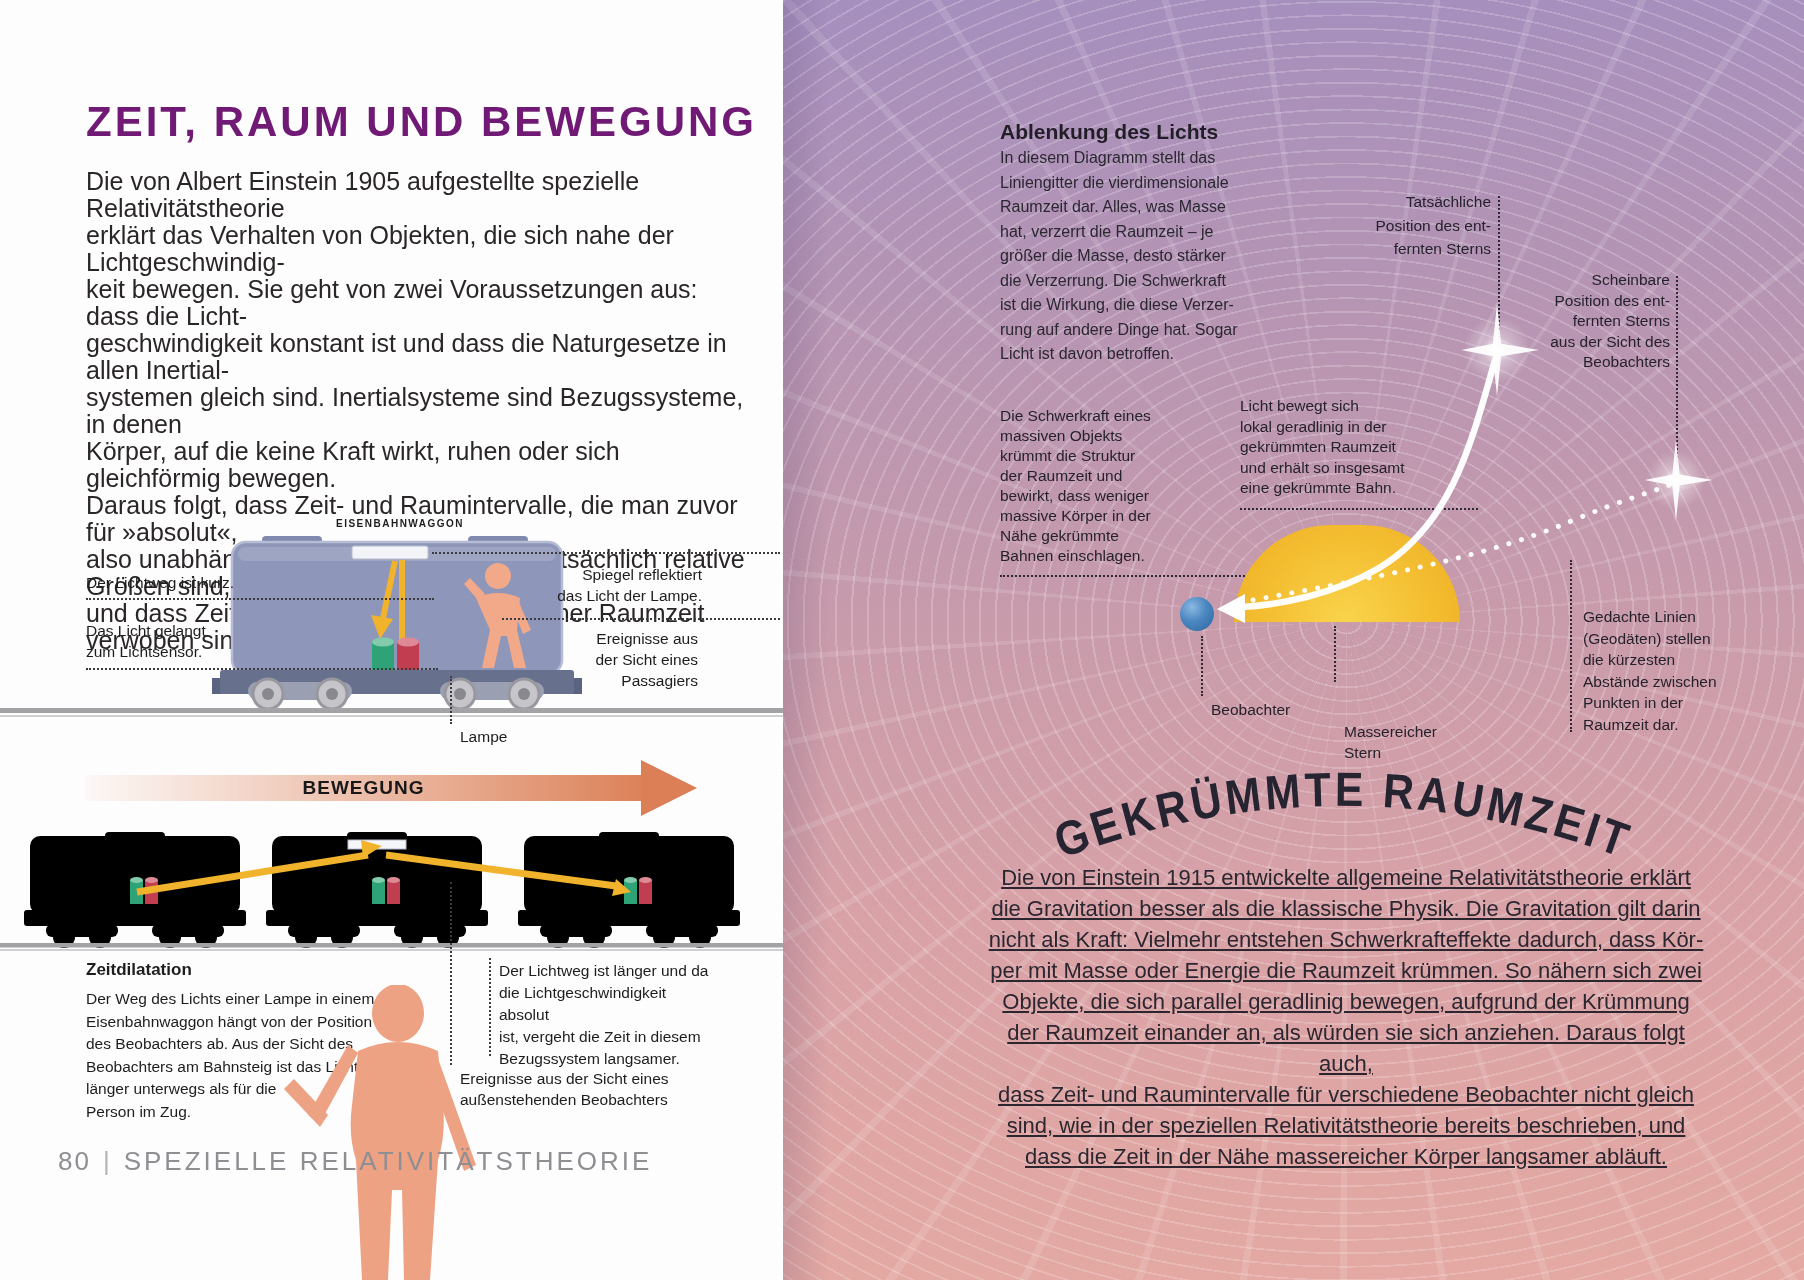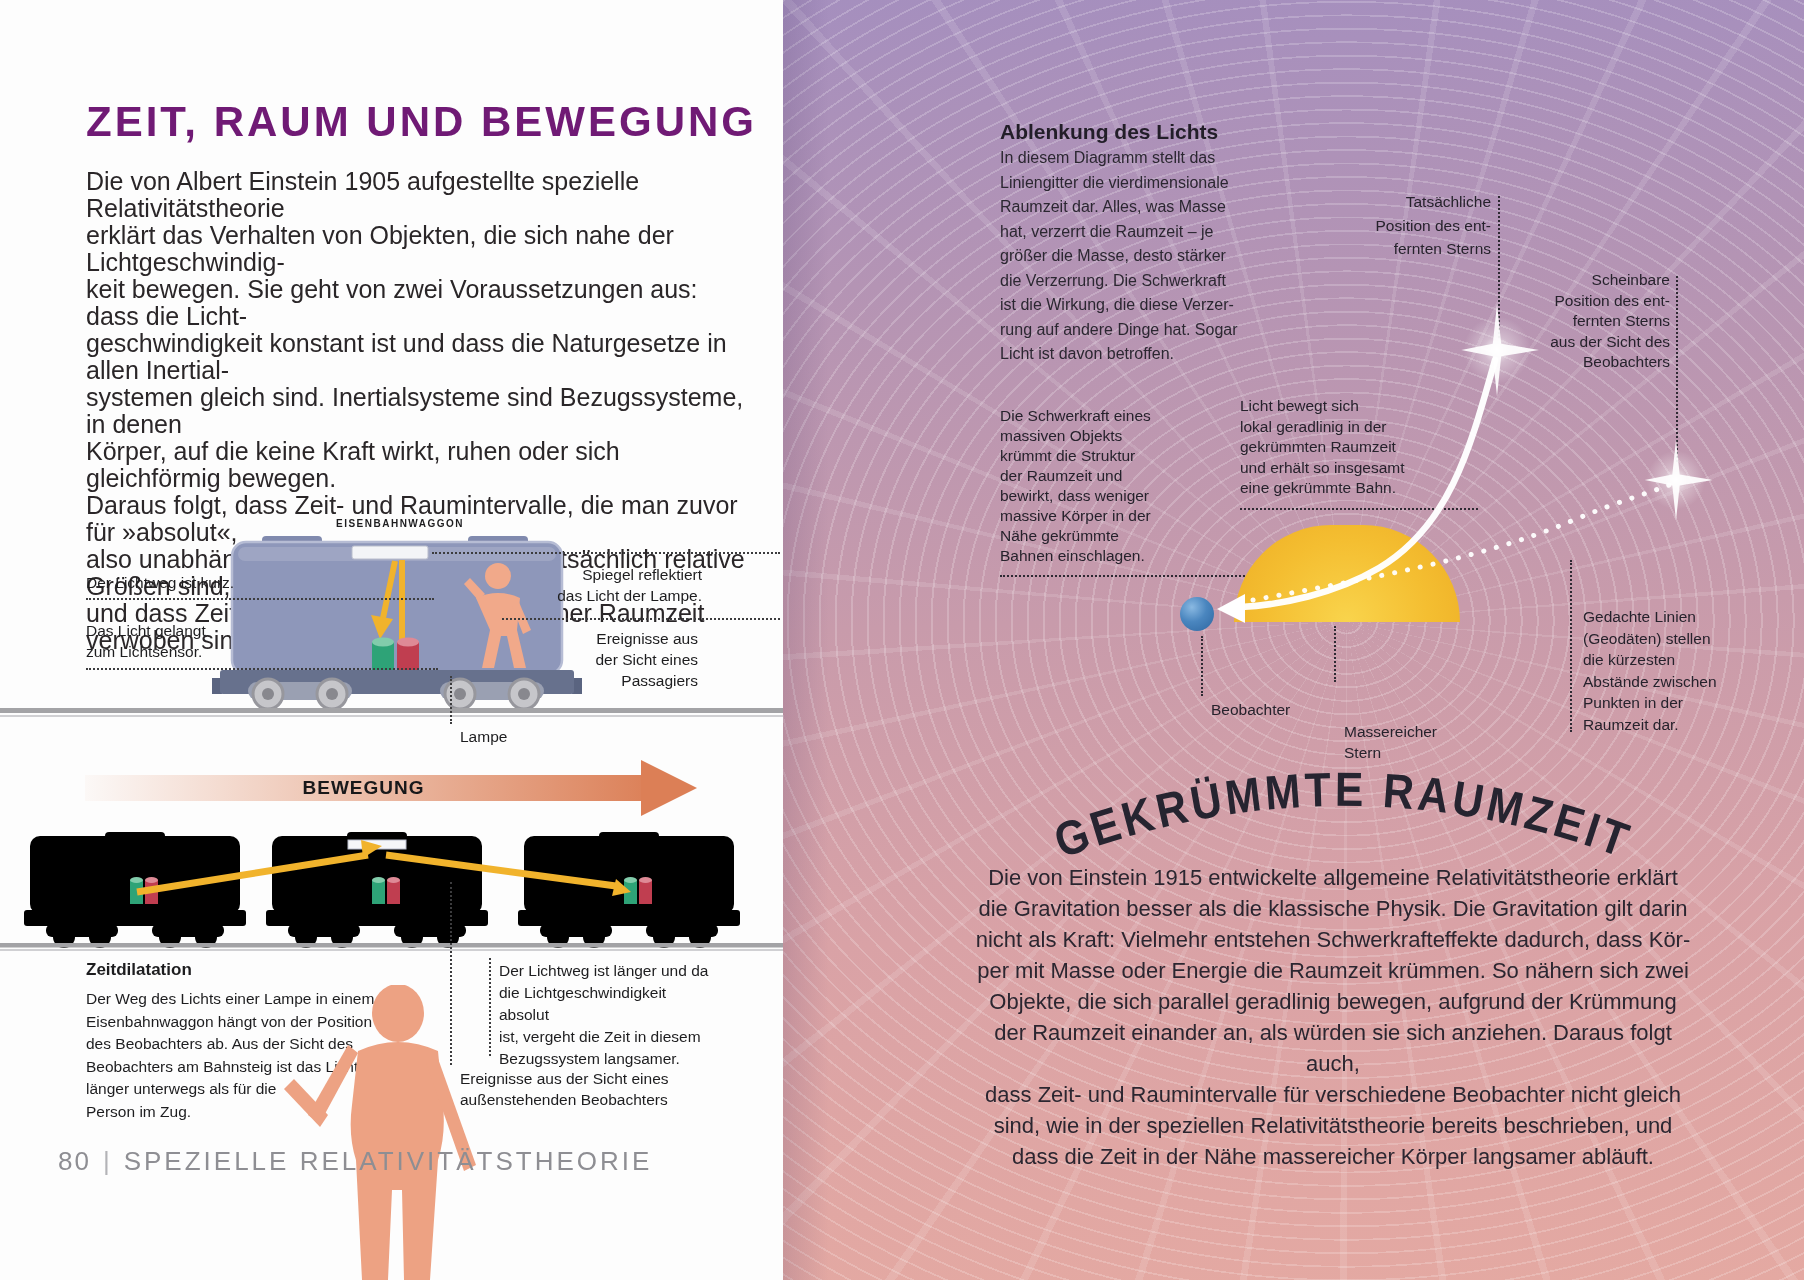--- a/index.html
+++ b/index.html
@@ -359,21 +359,21 @@
 
   <svg class="abs rp-title-svg" style="left:160px;top:736px;" width="800" height="150" viewBox="0 0 800 150" data-name="section-title-arc">
     <defs>
       <path id="titleArc" d="M 120 122 Q 400 18 680 122" fill="none"></path>
     </defs>
     <text font-family="Liberation Sans, sans-serif" font-size="48" font-weight="700" letter-spacing="4" fill="#262430" text-anchor="middle">
       <textPath href="#titleArc" startOffset="50%" textLength="575" lengthAdjust="spacingAndGlyphs" data-name="section-title">GEKRÜMMTE RAUMZEIT</textPath>
     </text>
   </svg>
 
-  <div class="abs rp-para pre" style="left:190px;top:862px;width:720px;" data-name="general-relativity-paragraph">Die von Einstein 1915 entwickelte allgemeine Relativitätstheorie erklärt
+  <div class="abs rp-para pre" style="left:203px;top:862px;width:720px;text-decoration:underline;" data-name="general-relativity-paragraph">Die von Einstein 1915 entwickelte allgemeine Relativitätstheorie erklärt
 die Gravitation besser als die klassische Physik. Die Gravitation gilt darin
 nicht als Kraft: Vielmehr entstehen Schwerkrafteffekte dadurch, dass Kör-
 per mit Masse oder Energie die Raumzeit krümmen. So nähern sich zwei
 Objekte, die sich parallel geradlinig bewegen, aufgrund der Krümmung
 der Raumzeit einander an, als würden sie sich anziehen. Daraus folgt auch,
 dass Zeit- und Raumintervalle für verschiedene Beobachter nicht gleich
 sind, wie in der speziellen Relativitätstheorie bereits beschrieben, und
 dass die Zeit in der Nähe massereicher Körper langsamer abläuft.</div>
 
 </div>

